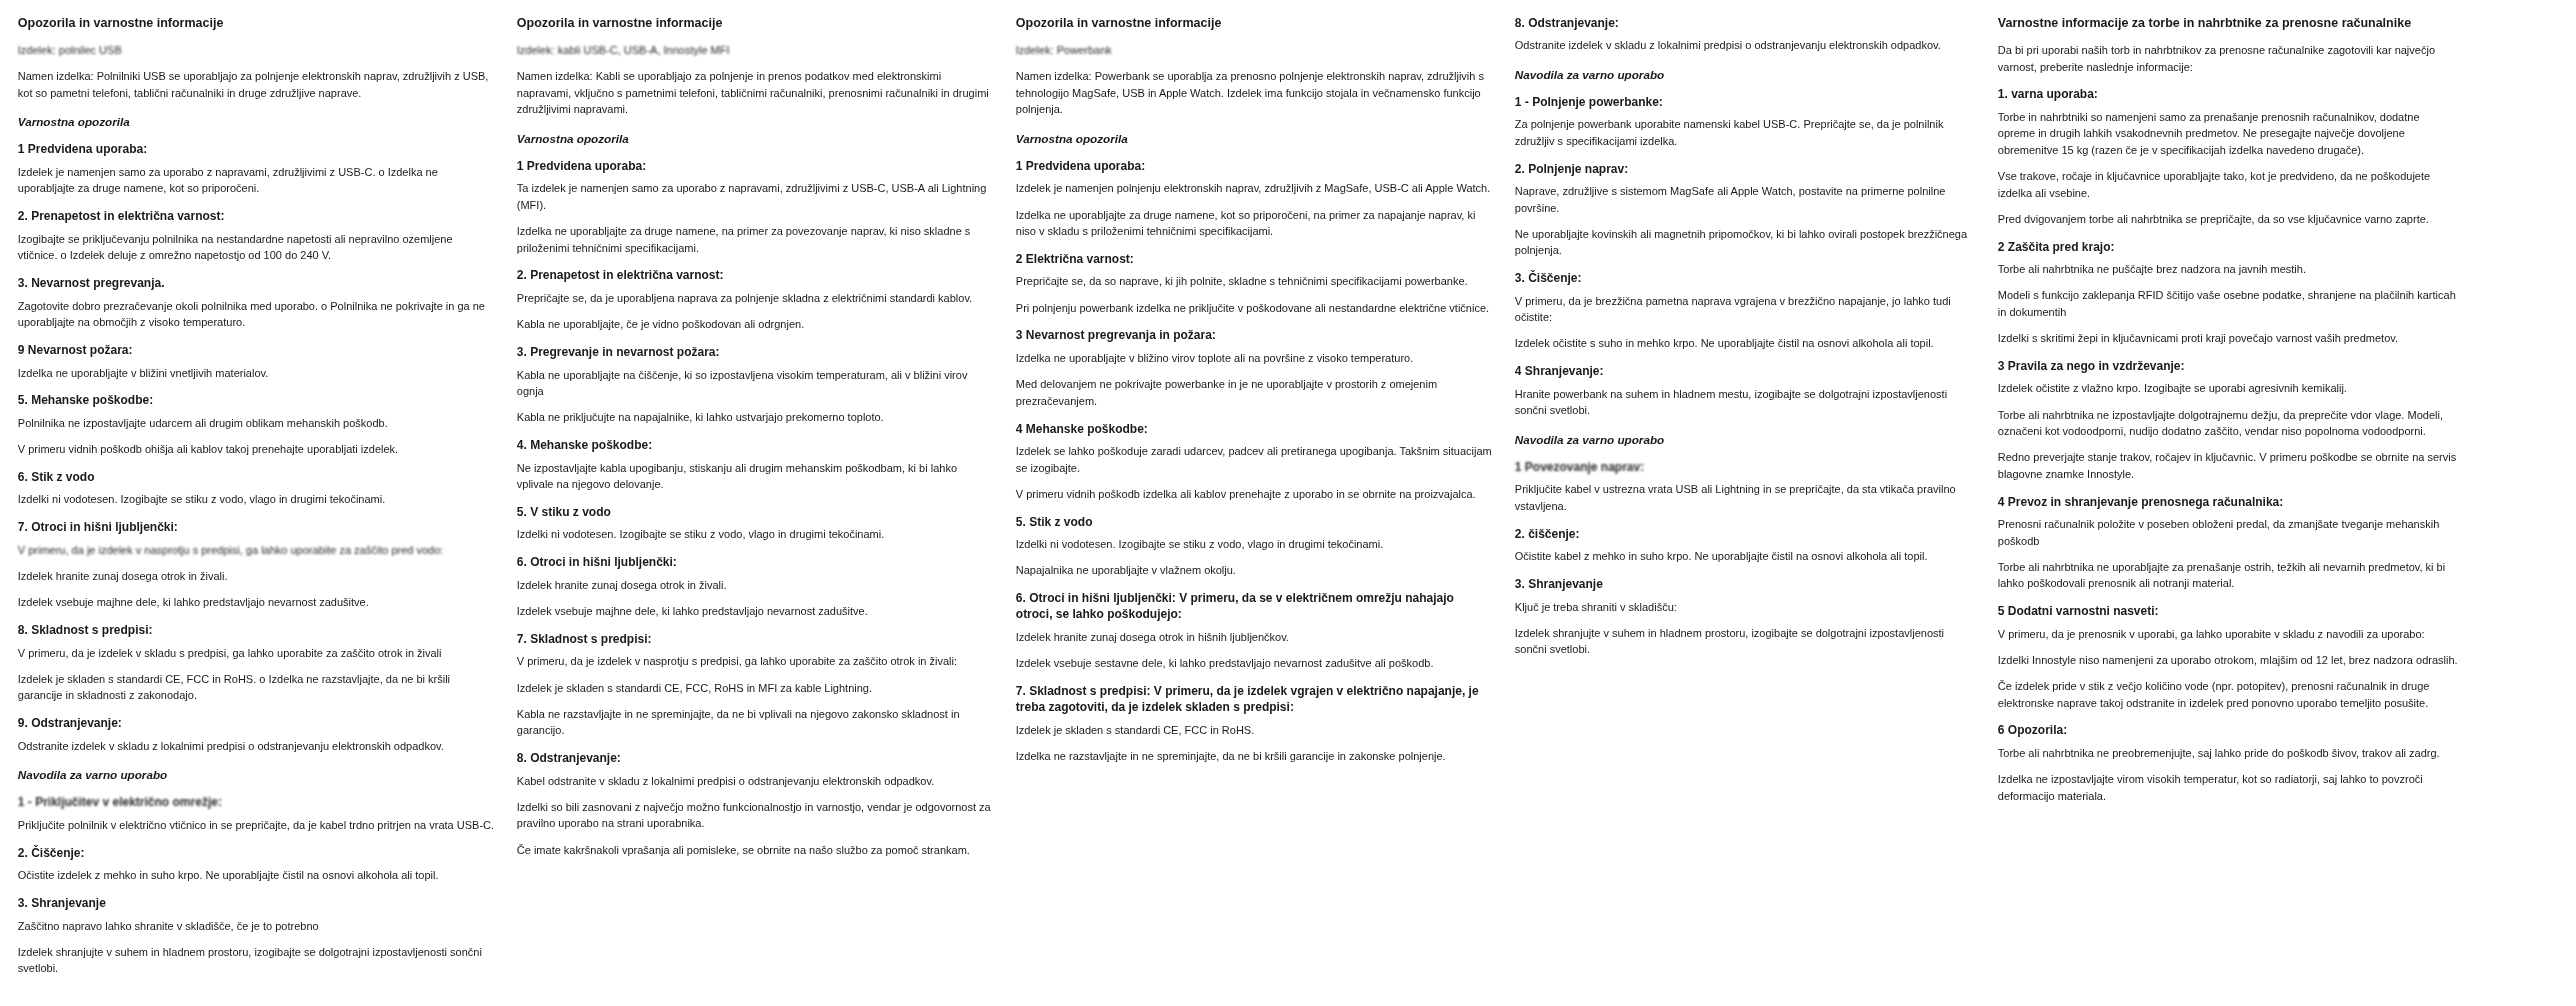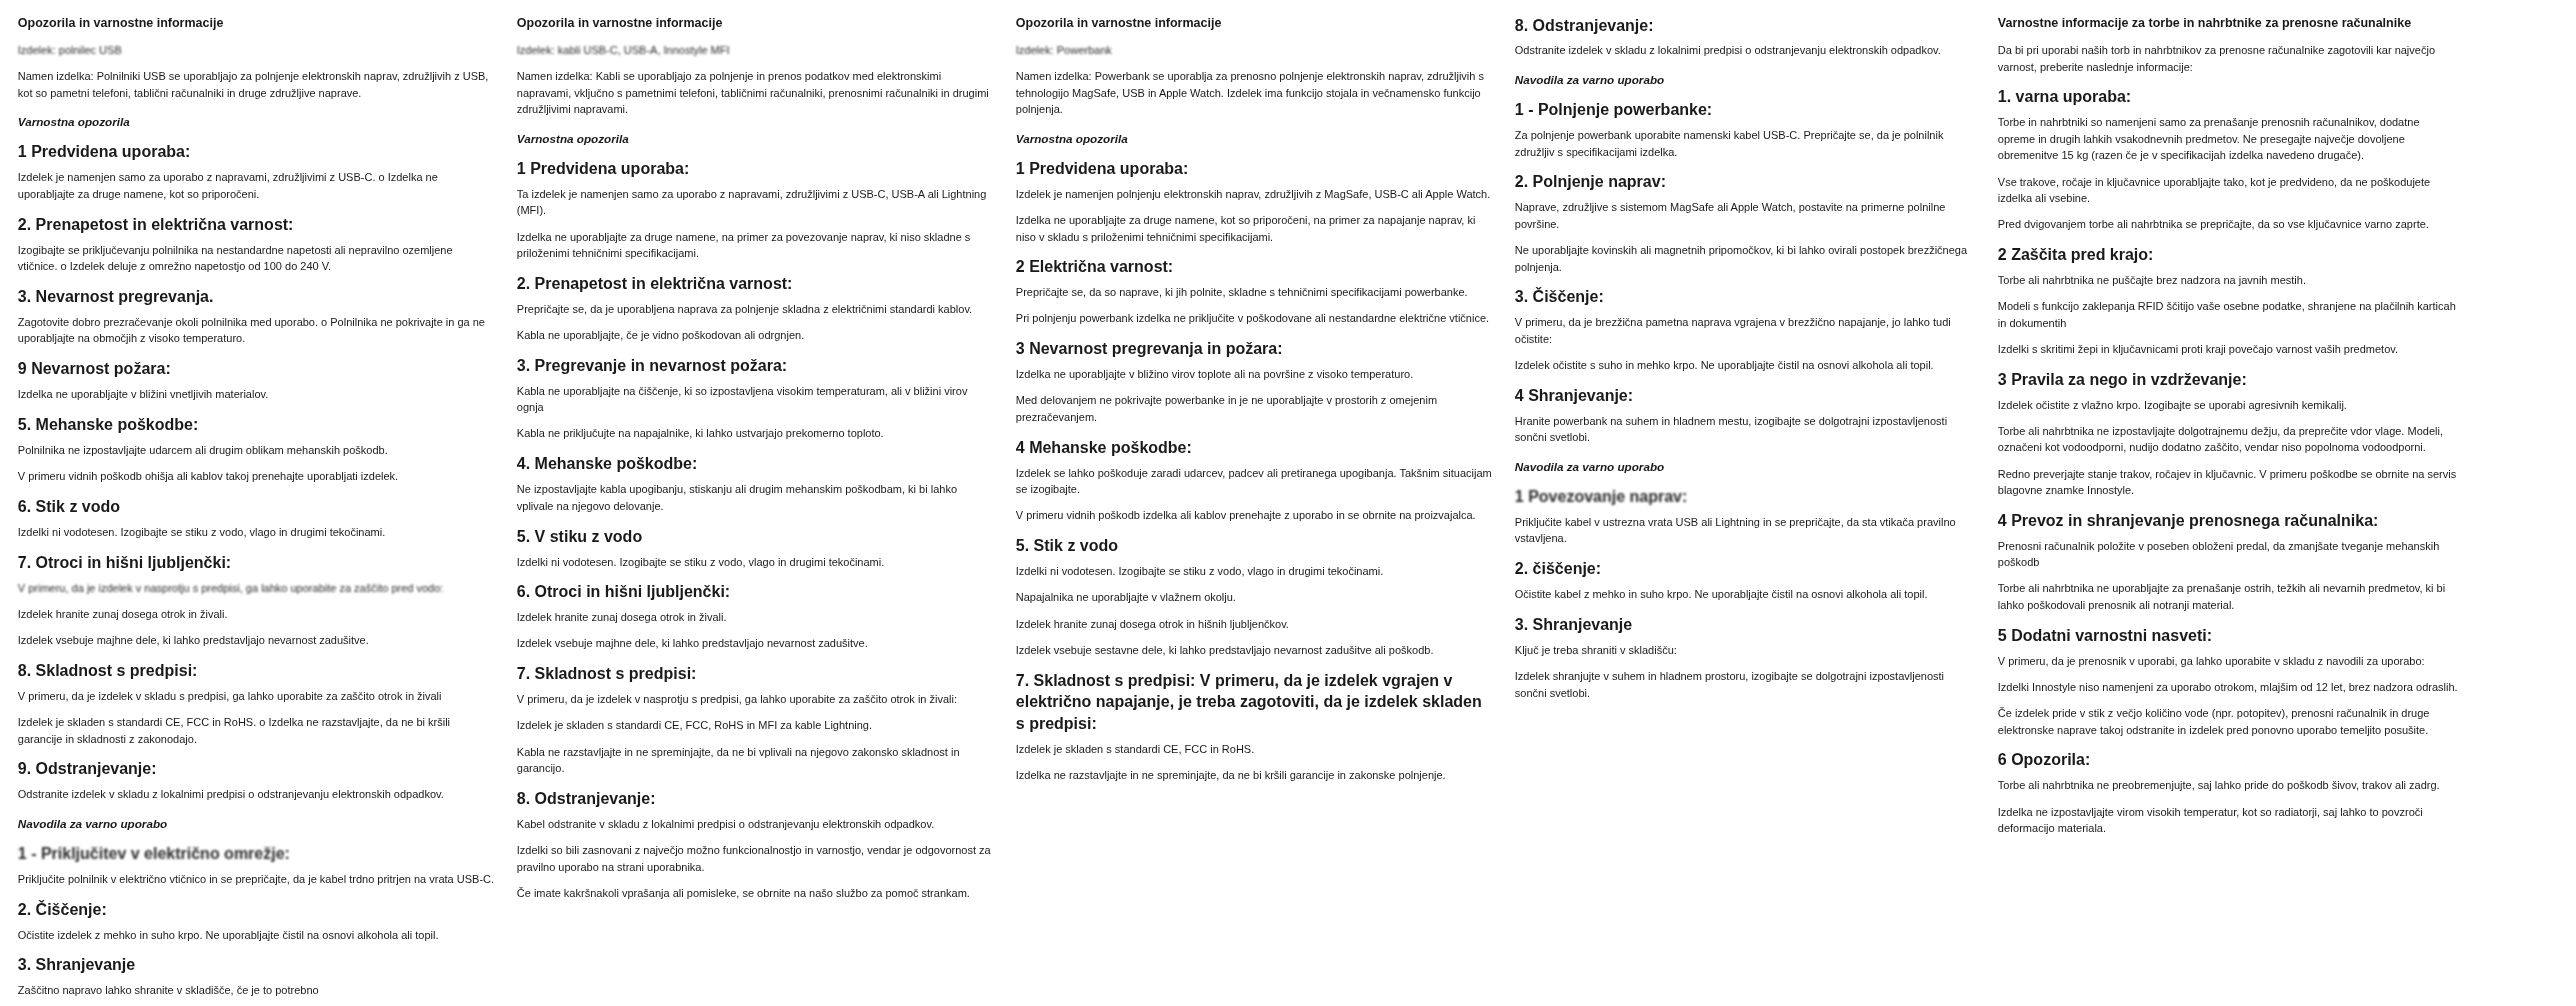--- a/index.html
+++ b/index.html
@@ -36,21 +36,21 @@
     line-height: 1.3;
   }
   h2.sect {
     font-size: 11.7px;
     font-weight: bold;
     margin: 13px 0 8px 0;
     line-height: 1.35;
     font-style: italic;
   }
   h3.sub {
-    font-size: 16px;
+    font-size: 12px;
     font-weight: bold;
     margin: 11.3px 0 6.4px 0;
     line-height: 1.35;
   }
   p.para {
     font-size: 11px;
     line-height: 1.5;
     margin: 0 0 9.7px 0;
   }
   .blurry {
@@ -151,20 +151,21 @@
       <p class="para">Pri polnjenju powerbank izdelka ne priključite v poškodovane ali nestandardne električne vtičnice.</p>
       <h3 class="sub">3 Nevarnost pregrevanja in požara:</h3>
       <p class="para">Izdelka ne uporabljajte v bližino virov toplote ali na površine z visoko temperaturo.</p>
       <p class="para">Med delovanjem ne pokrivajte powerbanke in je ne uporabljajte v prostorih z omejenim prezračevanjem.</p>
       <h3 class="sub">4 Mehanske poškodbe:</h3>
       <p class="para">Izdelek se lahko poškoduje zaradi udarcev, padcev ali pretiranega upogibanja. Takšnim situacijam se izogibajte.</p>
       <p class="para">V primeru vidnih poškodb izdelka ali kablov prenehajte z uporabo in se obrnite na proizvajalca.</p>
       <h3 class="sub">5. Stik z vodo</h3>
       <p class="para">Izdelki ni vodotesen. Izogibajte se stiku z vodo, vlago in drugimi tekočinami.</p>
       <p class="para">Napajalnika ne uporabljajte v vlažnem okolju.</p>
+      <h3 class="sub">6. Otroci in hišni ljubljenčki: V primeru, da se v električnem omrežju nahajajo otroci, se lahko poškodujejo:</h3>
       <p class="para">Izdelek hranite zunaj dosega otrok in hišnih ljubljenčkov.</p>
       <p class="para">Izdelek vsebuje sestavne dele, ki lahko predstavljajo nevarnost zadušitve ali poškodb.</p>
       <h3 class="sub">7. Skladnost s predpisi: V primeru, da je izdelek vgrajen v električno napajanje, je treba zagotoviti, da je izdelek skladen s predpisi:</h3>
       <p class="para">Izdelek je skladen s standardi CE, FCC in RoHS.</p>
       <p class="para">Izdelka ne razstavljajte in ne spreminjajte, da ne bi kršili garancije in zakonske polnjenje.</p>
     </div>
   </div>
 
   <div class="col narrow">
     <div>

